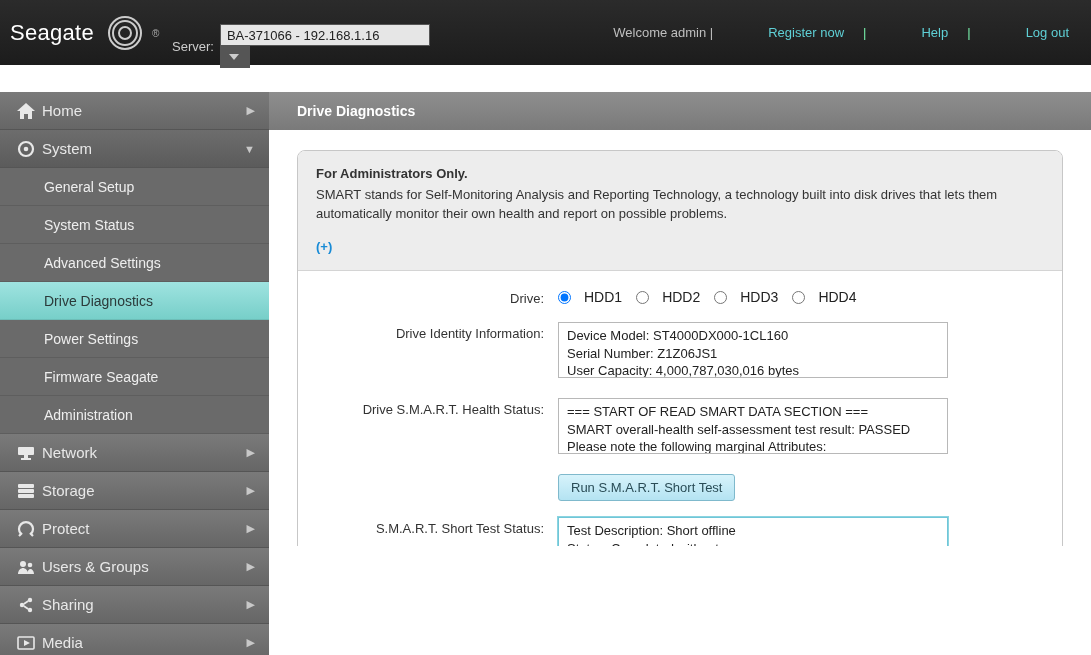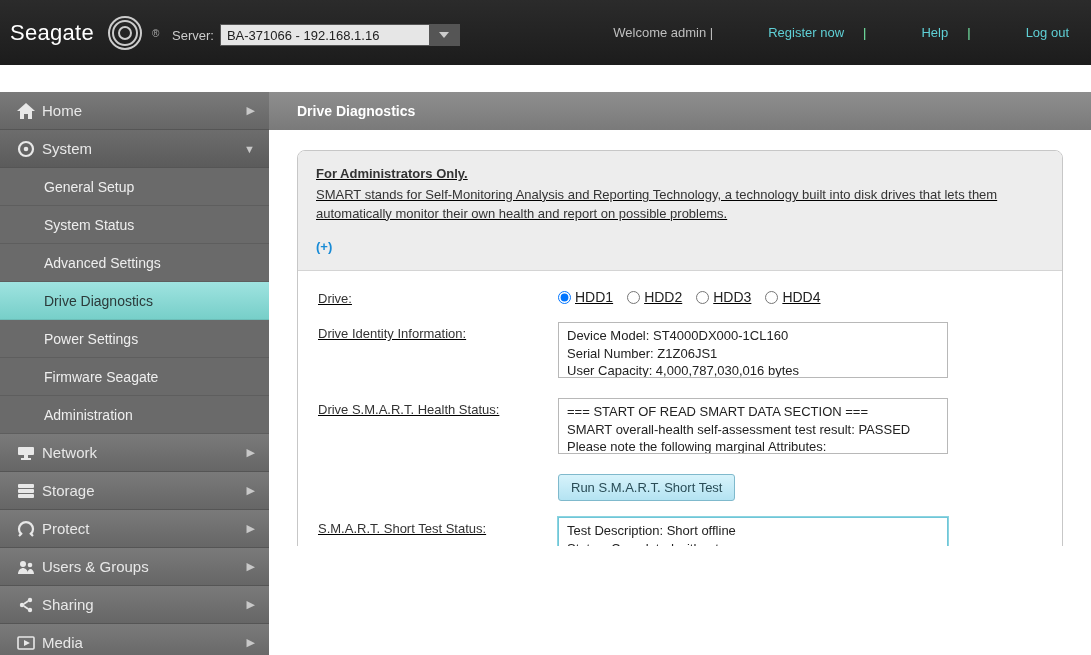--- a/index.html
+++ b/index.html
@@ -12,21 +12,21 @@
   display:flex; align-items:center; color:#ccc;
 }
 .logo{display:flex;align-items:center;gap:14px;padding:0 16px 0 10px;}
 .logo-text{color:#fff;font-size:22px;font-weight:400;letter-spacing:0.3px;}
 .logo-mark{width:34px;height:34px;border:2px solid #ccc;border-radius:50%;display:flex;align-items:center;justify-content:center;position:relative;}
 .logo-mark::before{content:"";position:absolute;width:22px;height:22px;border:2px solid #ccc;border-radius:50%;}
 .logo-mark::after{content:"";position:absolute;width:10px;height:10px;border:2px solid #ccc;border-radius:50%;}
 .logo-reg{color:#aaa;font-size:10px;align-self:flex-start;margin-top:12px;margin-left:-4px;}
 
 .server-block{display:flex;align-items:center;gap:6px;color:#ccc;font-size:13px;position:absolute;left:172px;top:24px;}
-.server-select{display:flex;align-items:flex-end;}
+.server-select{display:flex;align-items:flex-start;flex-direction:column;}
 .server-input{
   width:210px;height:22px;background:#e6e6e6;border:1px solid #555;
   font-size:13px;padding:2px 6px;color:#222;
 }
 .server-dd{
   width:30px;height:22px;background:#555;border:1px solid #555;border-left:none;
   display:flex;align-items:center;justify-content:center;cursor:pointer;
 }
 
 .top-links{margin-left:auto;padding-right:22px;font-size:13px;color:#9aa;display:flex;align-items:center;gap:19px;}
@@ -61,40 +61,40 @@
 }
 
 
 .page-titlebar{
   height:38px;background:linear-gradient(#8e8e8e,#7a7a7a);
   color:#fff;font-weight:bold;font-size:14px;
   display:flex;align-items:center;padding-left:28px;
 }
 
 
-.scroll{flex:1;overflow:auto;background:#fff;padding:20px 28px;text-decoration:underline;}
+.scroll{flex:1;overflow:auto;background:#fff;padding:20px 28px;}
 .panel{
   border:1px solid #c7c7c7;border-radius:8px;background:#fff;overflow:hidden;
 }
 .panel-top{
   background:#ededed;padding:14px 18px 14px 18px;color:#333;font-size:13px;line-height:1.45;
   border-bottom:1px solid #d4d4d4;
 }
 .panel-top .hdr{font-weight:bold;margin-bottom:2px;}
 .expand-link{color:#188bd6;font-weight:bold;font-size:13px;display:inline-block;margin-top:14px;cursor:pointer;}
 
 .form-area{padding:16px 20px 30px 20px;}
 .row{display:flex;align-items:flex-start;margin-bottom:16px;}
 .row .label{
-  width:240px;text-align:left;padding-right:14px;color:#333;font-size:13px;padding-top:4px;
+  width:240px;text-align:right;padding-right:14px;color:#333;font-size:13px;padding-top:4px;
 }
 .row .field{flex:1;}
 
 .radios{display:flex;gap:14px;align-items:center;font-size:14px;color:#222;flex-wrap:wrap;padding-top:2px;}
-.radios label{display:flex;align-items:center;gap:4px;cursor:pointer;}
+.radios label{display:flex;align-items:center;gap:13px;cursor:pointer;}
 
 .out-box{
   width:390px;border:1px solid #b8b8b8;background:#fff;color:#222;
   font-size:13px;padding:4px 8px;line-height:1.35;resize:none;
   font-family:Arial,Helvetica,sans-serif;
 }
 .out-box.small{height:56px;overflow-y:scroll;}
 .out-box.big{height:108px;overflow-y:scroll;border-color:#70c6d8;outline:1px solid #8bd4e0;}
 
 .run-btn{

